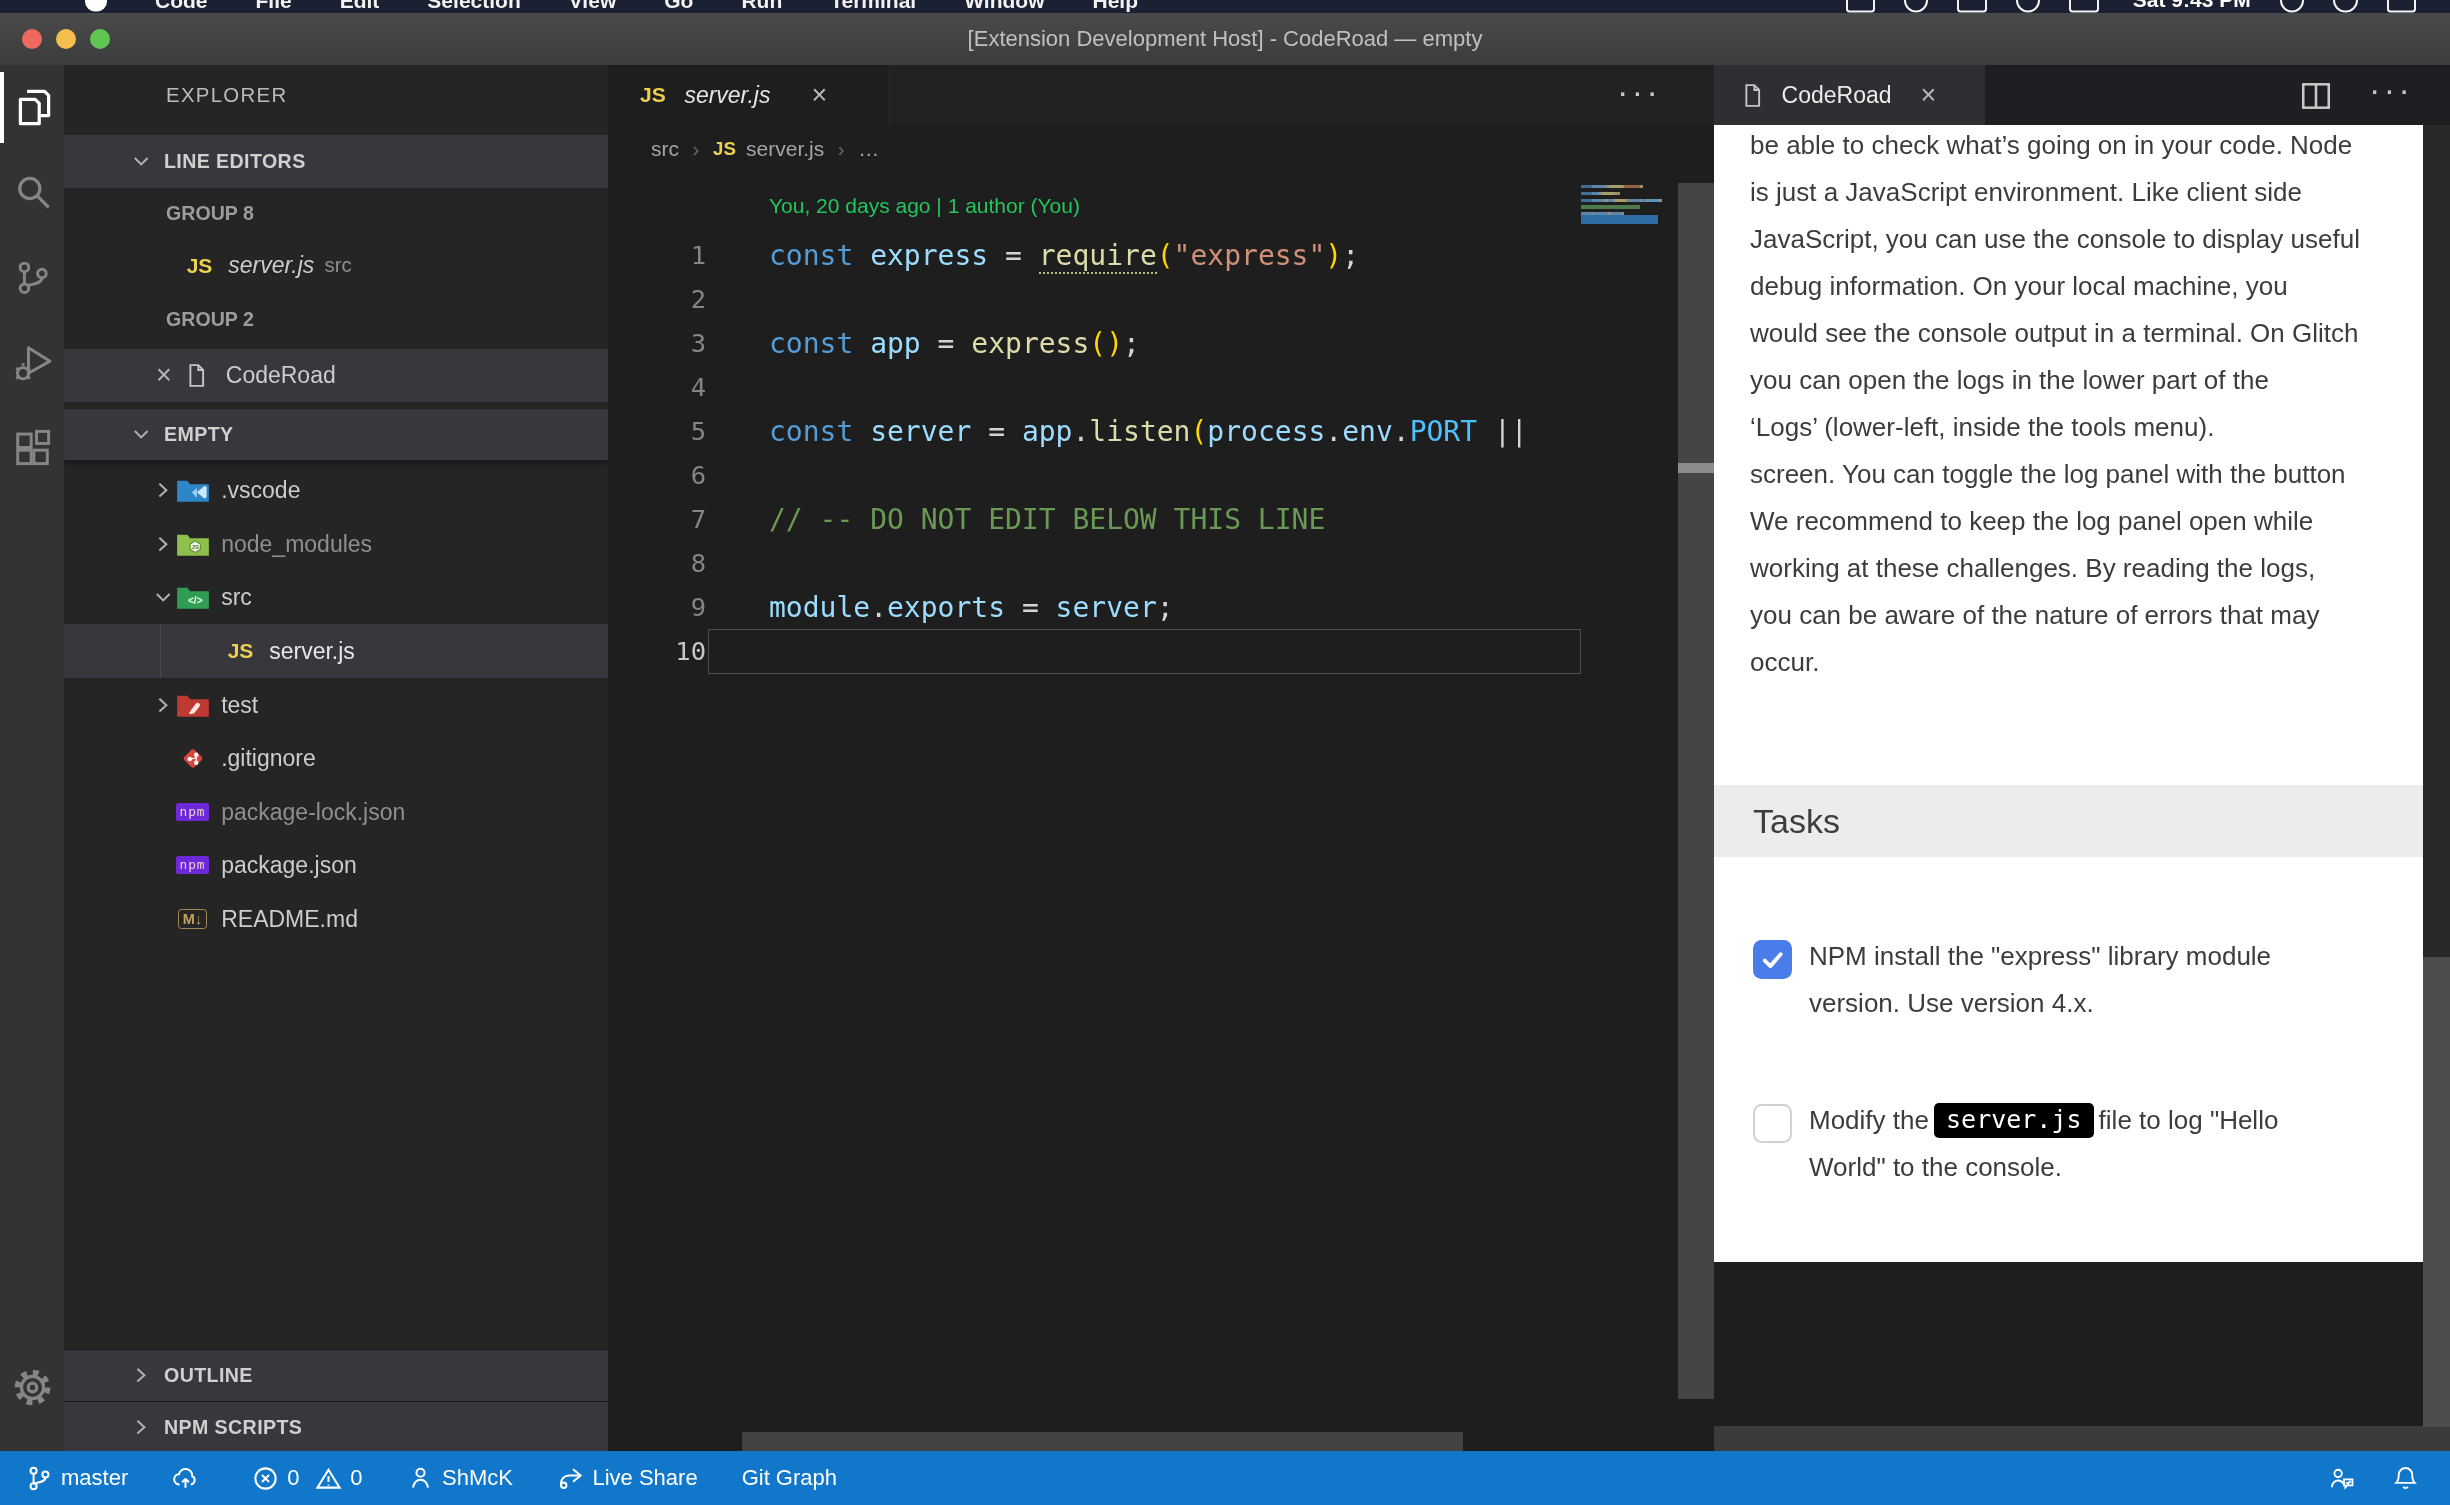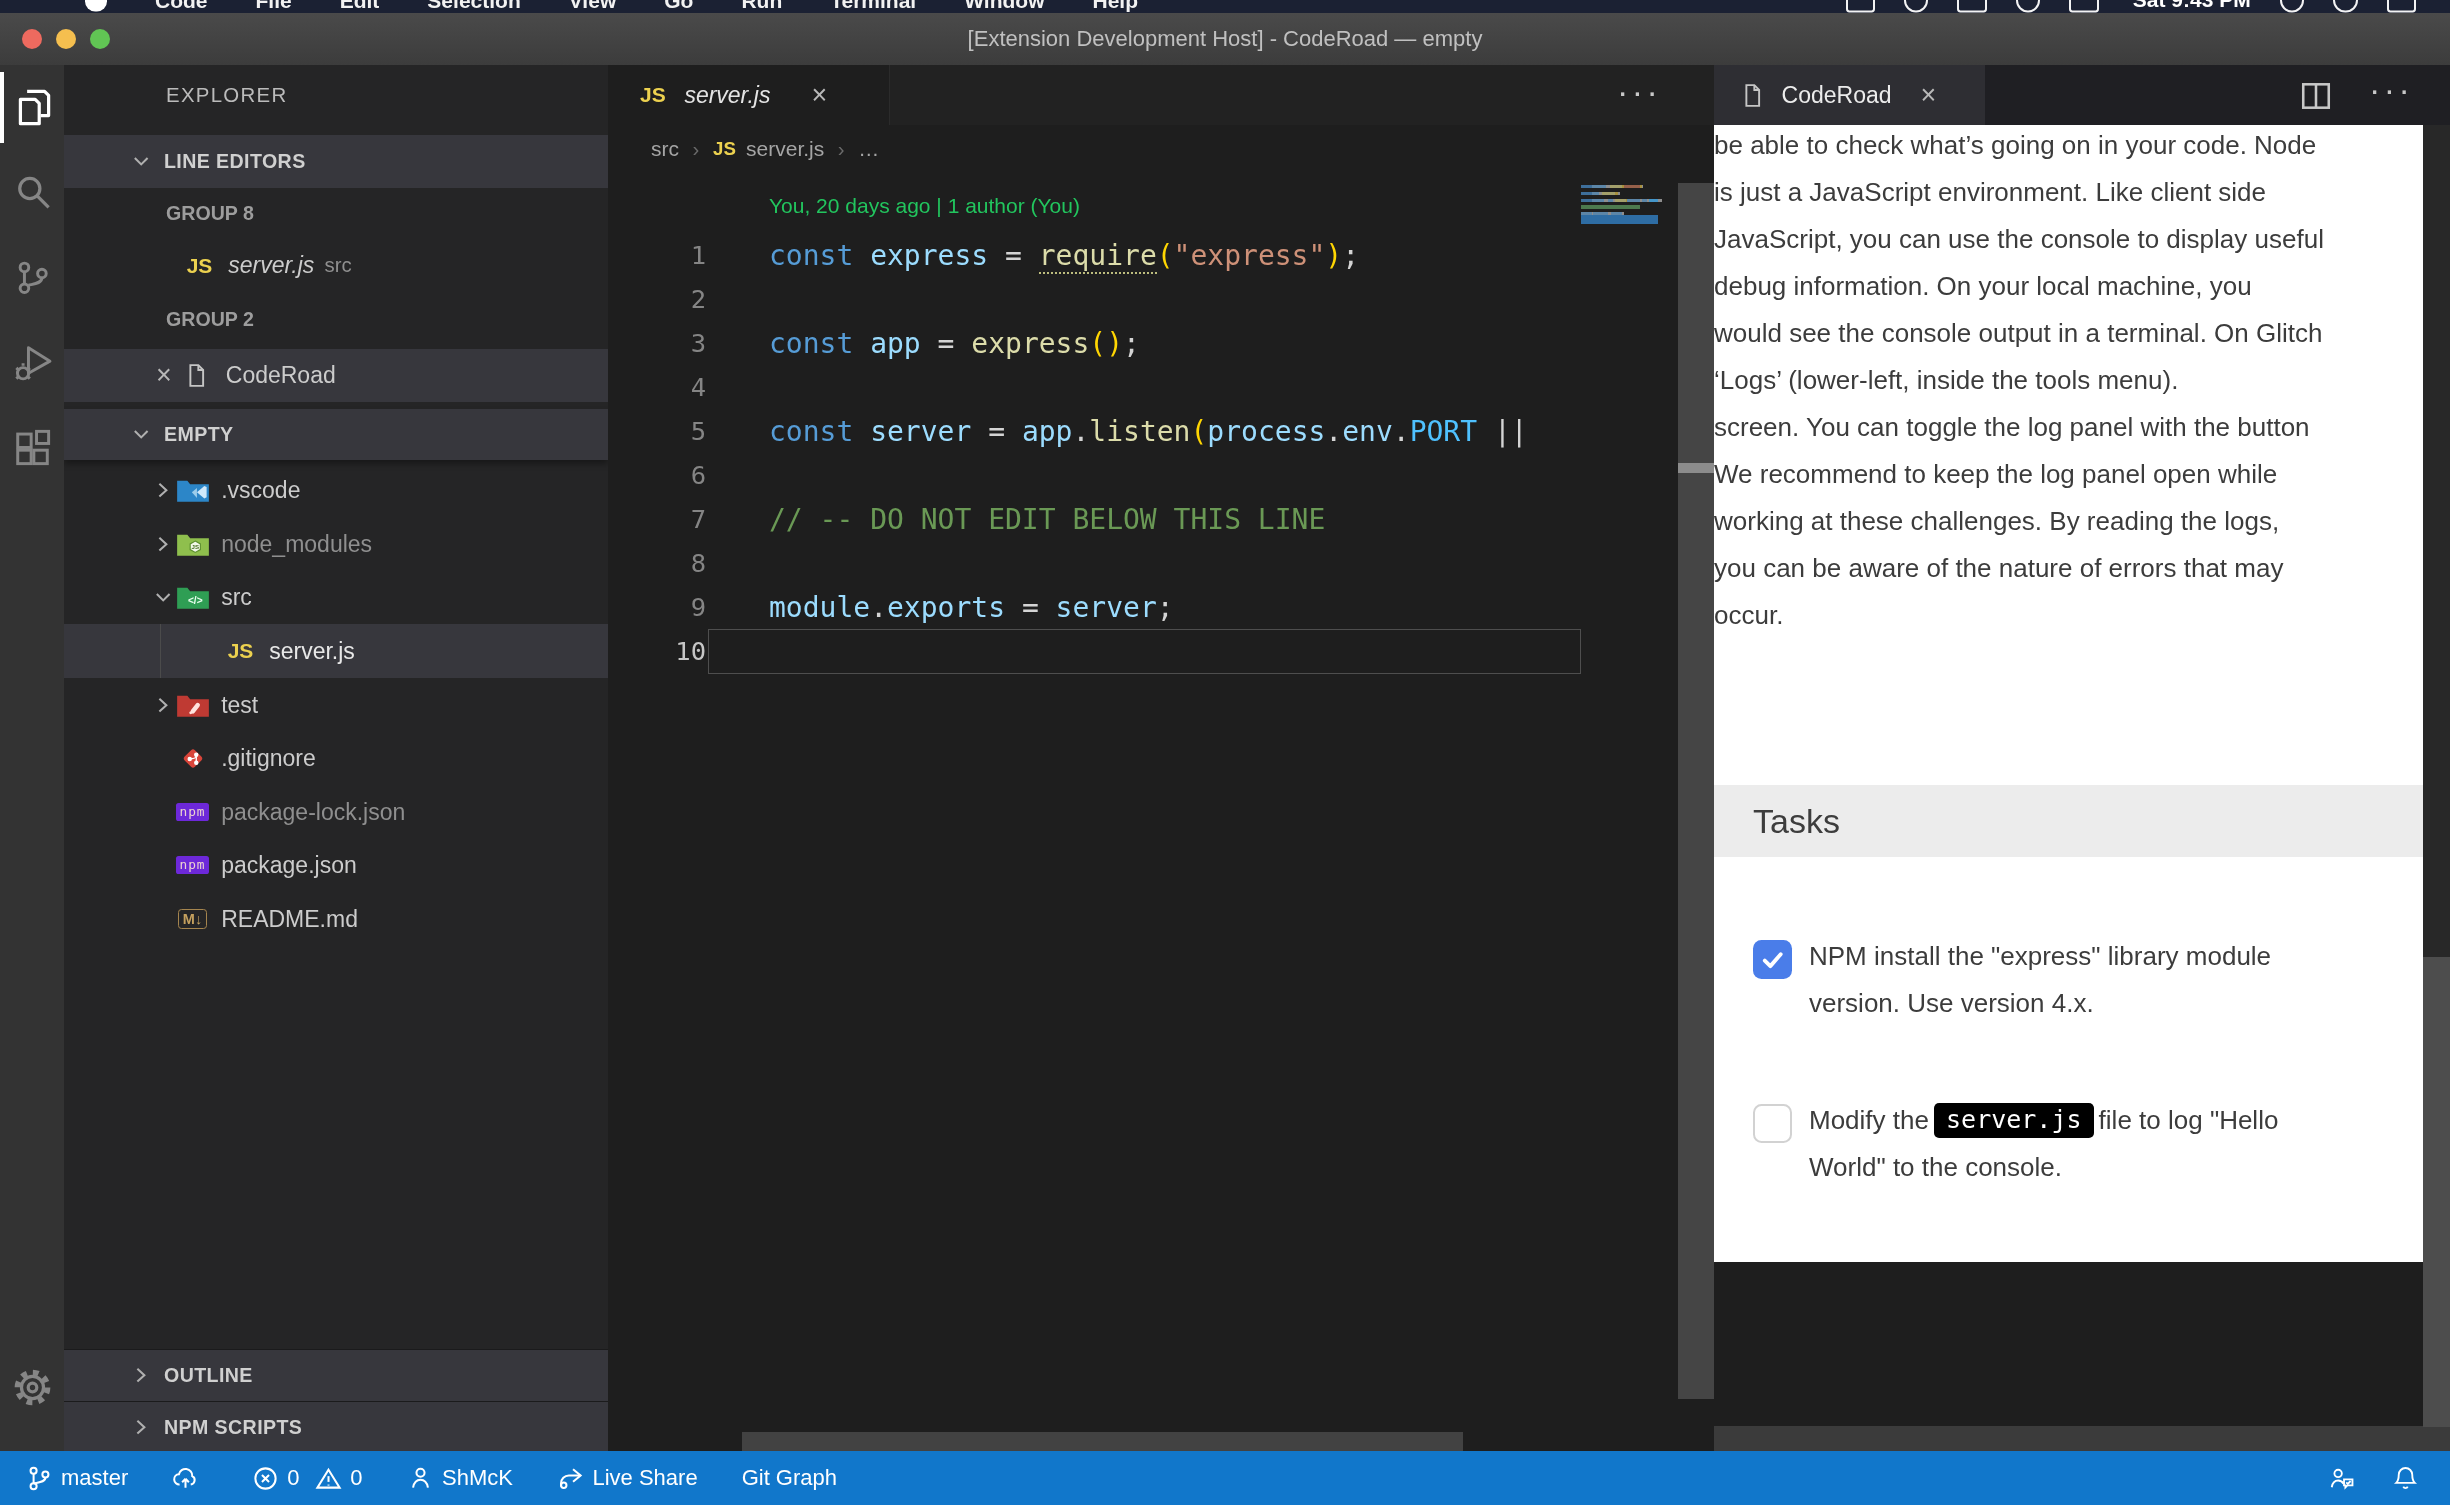--- a/index.html
+++ b/index.html
@@ -95,21 +95,21 @@
   #panel{left:1714px;top:65px;width:736px;height:1387px;background:#1e1e1e;overflow:hidden;}
   #p-tabbar{position:absolute;left:0;top:0;width:736px;height:60px;background:#1f1f23;}
   #p-tab{position:absolute;left:0;top:0;width:271px;height:60px;background:#2e2e33;display:flex;align-items:center;}
   #p-tab .ficon{margin-left:20.4px;color:#c5c5c5;}
   #p-tab .tab-label{margin-left:10.2px;font-size:23px;color:#ececec;}
   #p-tab .close-x{margin-left:29px;}
   .p-action{position:absolute;top:13.6px;color:#c8c8c8;}
   .p-action svg{width:34px;height:34px;}
   #p-dots{font-size:34px;letter-spacing:3.4px;top:5.1px;}
   #p-content{position:absolute;left:0;top:60px;width:709px;height:1137px;background:#ffffff;overflow:hidden;}
-  .pline{height:47px;display:flex;align-items:center;color:#3c3c3c;font-size:26px;white-space:nowrap;}
+  .pline{margin-left:36px;height:47px;display:flex;align-items:center;color:#3c3c3c;font-size:26px;white-space:nowrap;}
   #p-paragraphs{padding-top:1.7px;margin-top:-5.1px;}
   #tasks-band{position:absolute;left:0;top:660px;width:709px;height:72px;background:#ececec;display:flex;align-items:center;}
   #tasks-band .tasks-title{margin-left:39px;font-size:34px;color:#3d3d3d;}
   .task{position:absolute;left:0;width:709px;}
   #task-0{top:808px;} #task-1{top:972px;}
   .cb{position:absolute;left:39px;top:6.8px;width:39px;height:39px;border-radius:8.5px;box-sizing:border-box;}
   .cb.checked{background:#4a7de9;display:flex;align-items:center;justify-content:center;}
   .cb.unchecked{background:#fff;border:2.6px solid #d2d2d2;}
   .cb svg{width:25.5px;height:25.5px;}
   .task-text{margin-left:95px;}
@@ -481,20 +481,21 @@
       <div class="p-action" id="p-dots" style="left:655px;">···</div>
     </div>
 
     <div id="p-content">
       <div id="p-paragraphs">
           <div class="pline">be able to check what’s going on in your code. Node</div>
           <div class="pline">is just a JavaScript environment. Like client side</div>
           <div class="pline">JavaScript, you can use the console to display useful</div>
           <div class="pline">debug information. On your local machine, you</div>
           <div class="pline">would see the console output in a terminal. On Glitch</div>
+          <div class="pline">you can open the logs in the lower part of the</div>
           <div class="pline">‘Logs’ (lower-left, inside the tools menu).</div>
           <div class="pline">screen. You can toggle the log panel with the button</div>
           <div class="pline">We recommend to keep the log panel open while</div>
           <div class="pline">working at these challenges. By reading the logs,</div>
           <div class="pline">you can be aware of the nature of errors that may</div>
           <div class="pline">occur.</div>
         </div>
 
       <div id="tasks-band">
         <span class="tasks-title">Tasks</span>

